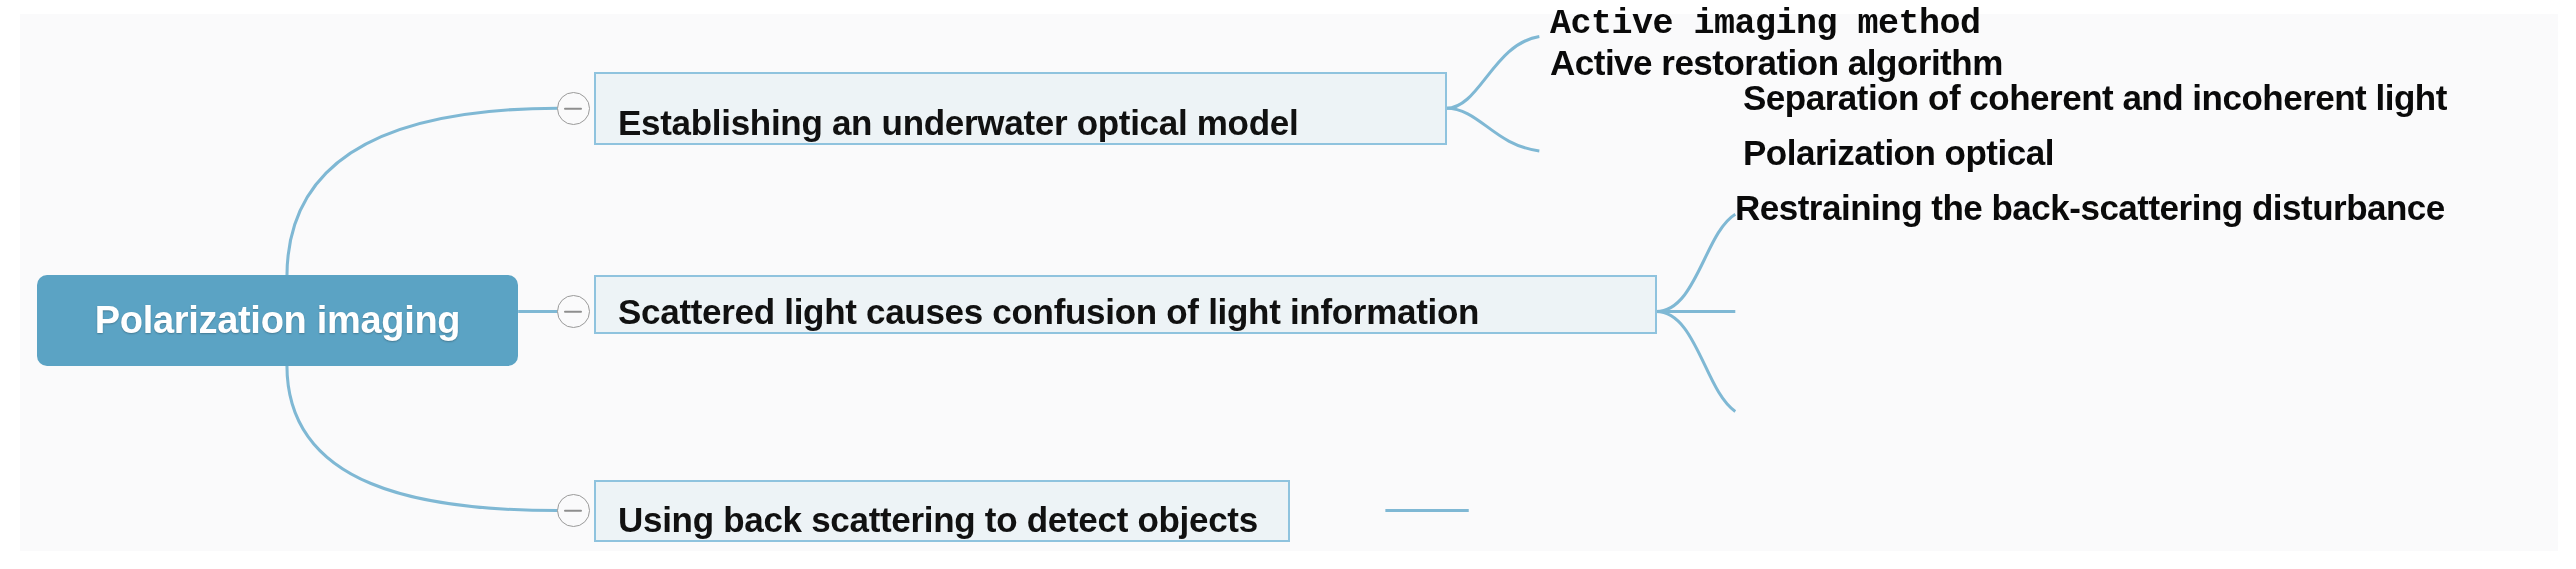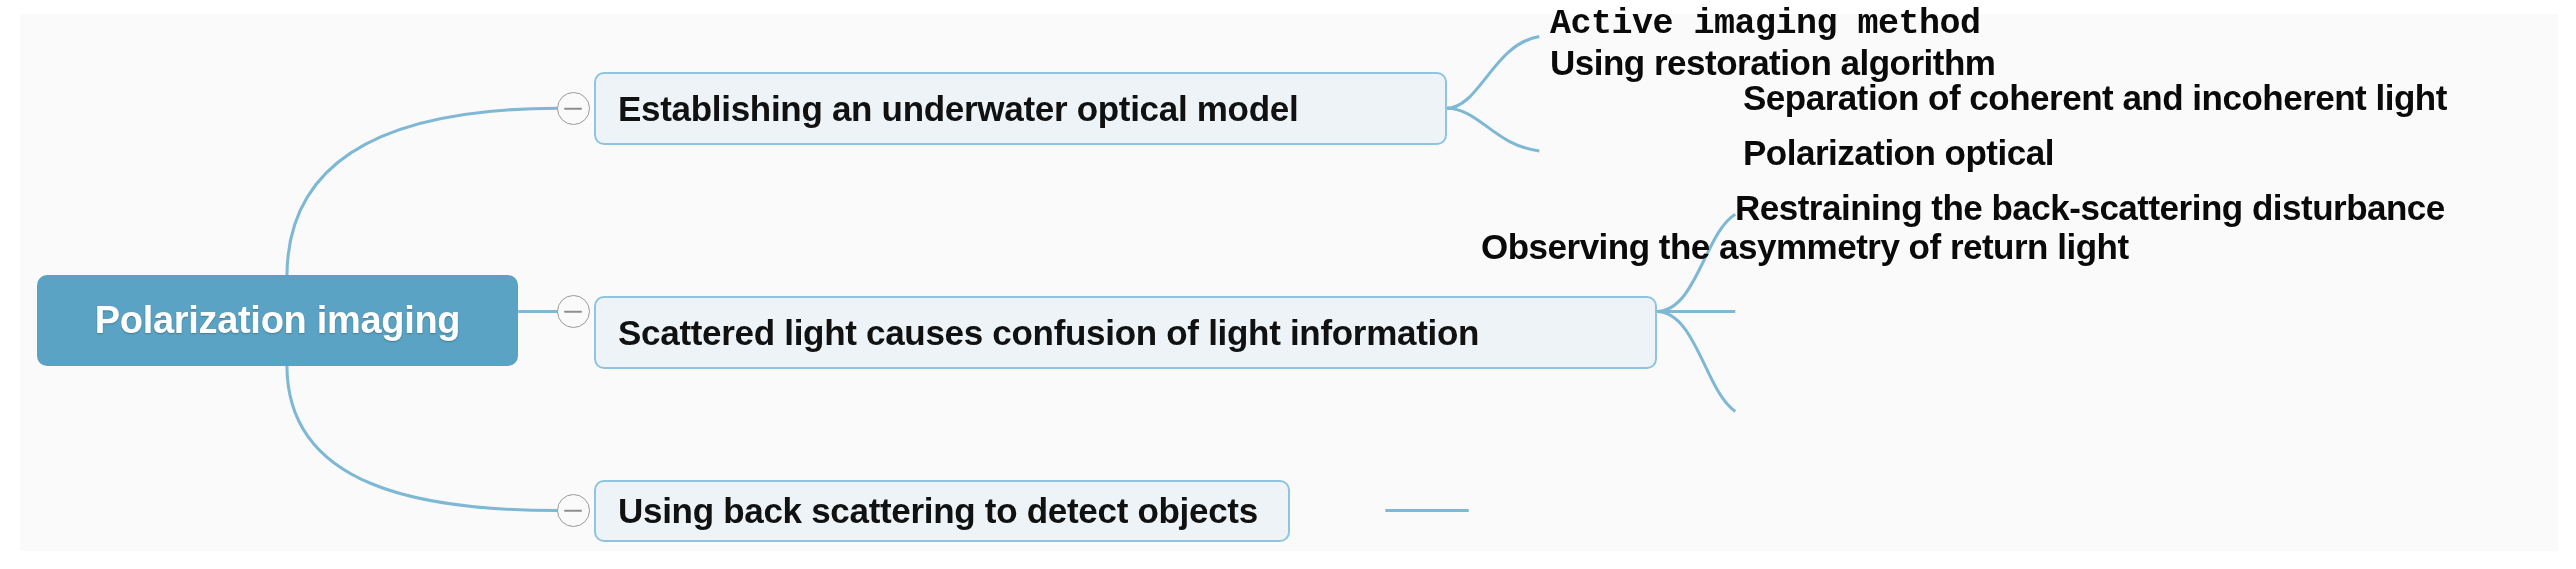--- a/index.html
+++ b/index.html
@@ -15,29 +15,29 @@
     background:#5BA3C4;border-radius:10px;
     justify-content:center;
   }
   .root-label{
     color:#ffffff;font-weight:bold;font-size:38px;
     letter-spacing:-0.3px;white-space:nowrap;
     text-shadow:0 1.2px 1.8px rgba(0,0,0,0.25);
   }
 
   .branch{
-    background:#EDF3F6;border:2.4px solid #8FC3DE;border-radius:10px;
-    box-sizing:border-box;padding-left:22px;
+    background:#EDF3F6;border:2.4px solid #8FC3DE;border-radius:0;
+    box-sizing:border-box;padding-left:22px;align-items:flex-end;
   }
   .branch-label{
     color:#111111;font-weight:bold;font-size:35px;
     white-space:nowrap;letter-spacing:-0.3px;
   }
   .b1{left:594px;top:72px;width:853px;height:73px;}
-  .b2{left:594px;top:275px;width:1063px;height:73px;margin-top:21px;}
+  .b2{left:594px;top:275px;width:1063px;height:59px;}
   .b3{left:594px;top:480px;width:696px;height:62px;}
 
   .toggle{
     position:absolute;width:33px;height:33px;border-radius:50%;
     border:1.8px solid #9A9A9A;background:#FAFAFB;
     box-sizing:border-box;
   }
   .toggle::after{
     content:"";position:absolute;left:5.5px;top:50%;
     width:18px;height:2.4px;background:#8E8E8E;
@@ -97,22 +97,21 @@
 
   <div class="node branch b2">
     <span class="branch-label">Scattered light causes confusion of light information</span>
   </div>
 
   <div class="node branch b3">
     <span class="branch-label">Using back scattering to detect objects</span>
   </div>
 
   <div class="leaf l1">Active imaging method</div>
-  <div class="leaf l2">Using restoration algorithm</div>
+  <div class="leaf l2">Active restoration algorithm</div>
 
   <div class="leaf l3">Separation of coherent and incoherent light</div>
   <div class="leaf l4">Polarization optical</div>
   <div class="leaf l5">Restraining the back-scattering disturbance</div>
 
-  <div class="leaf l6">Observing the asymmetry of return light</div>
 
 </div>
 
 
 </body></html>

